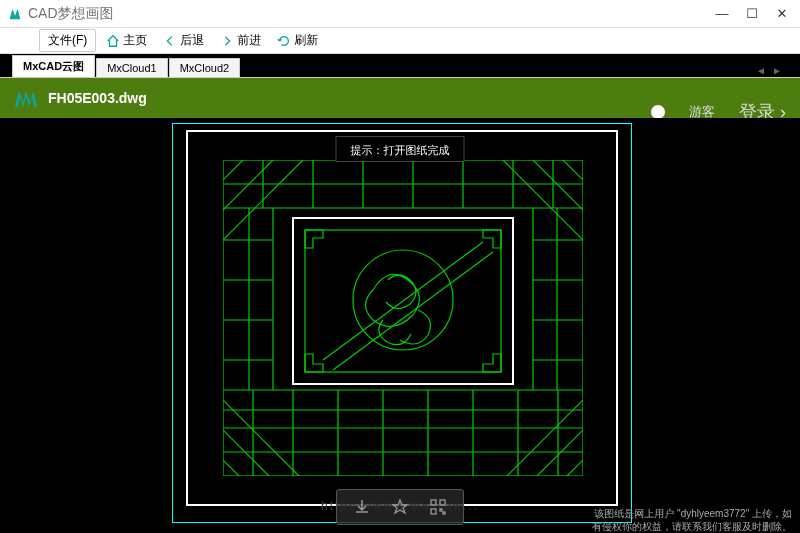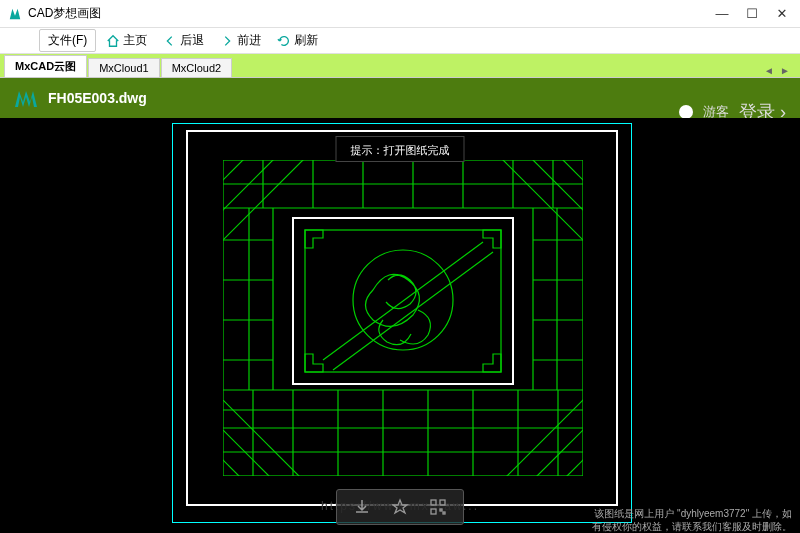--- a/index.html
+++ b/index.html
@@ -1,40 +1,40 @@
 <!DOCTYPE html>
 <html><head>
   <meta charset="utf-8">
   <style>
     * { margin: 0; padding: 0; box-sizing: border-box; font-family: "Microsoft YaHei", Arial, sans-serif; }
     body { width: 800px; height: 533px; background: #fff; overflow: hidden; position: relative; }
     
     .titlebar { height: 28px; background: #fff; display: flex; align-items: center; padding: 0 8px; border-bottom: 1px solid #e0e0e0; }
     .titlebar-icon { width: 14px; height: 14px; margin-right: 6px; }
-    .titlebar-text { font-size: 12px; color: #000000; flex: 1; }
+    .titlebar-text { font-size: 14px; color: #737373; flex: 1; }
     .win-controls { display: flex; gap: 18px; padding-right: 4px; }
     .win-btn { width: 12px; height: 12px; display: flex; align-items: center; justify-content: center; cursor: pointer; font-size: 13px; color: #333; }
     
     .menubar { height: 26px; background: #fff; display: flex; align-items: center; padding: 0 4px; gap: 4px; border-bottom: 1px solid #e0e0e0; }
     .menu-file { padding: 2px 8px; font-size: 12px; border: 1px solid #ccc; border-radius: 2px; cursor: pointer; margin-left: 35px; }
     .menu-item { display: flex; align-items: center; gap: 3px; padding: 2px 6px; font-size: 12px; color: #000000; cursor: pointer; }
     .menu-icon { width: 14px; height: 14px; }
     
-    .tabbar { height: 24px; background: #bef264; display: flex; align-items: flex-end; padding: 0 4px; border-bottom: 1px solid #ccc; }
+    .tabbar { height: 24px; background: #000000; display: flex; align-items: flex-end; padding: 0 12px; border-bottom: 1px solid #ccc; }
     .tab { padding: 3px 10px; font-size: 11px; background: #f4f4f4; border: 1px solid #ccc; border-bottom: none; margin-right: 1px; cursor: pointer; }
     .tab.active { background: #fff; font-weight: bold; }
     .tab-nav { margin-left: auto; display: flex; gap: 2px; padding-right: 4px; }
     .tab-nav-btn { width: 14px; height: 14px; font-size: 10px; color: #666; cursor: pointer; display: flex; align-items: center; justify-content: center; }
     
     .app-area { position: relative; width: 100%; height: calc(533px - 78px); background: #000; }
     
     .app-header { height: 40px; background: #4d7c0f; display: flex; align-items: center; padding: 0 14px; }
     .logo { width: 24px; height: 20px; margin-right: 10px; }
     .filename { color: #fff; font-size: 14px; font-weight: bold; flex: 1; }
-    .user-area { display: flex; align-items: center; gap: 10px; margin-top: 28px; }
+    .user-area { display: flex; align-items: center; gap: 24px; margin-top: 28px; }
     .avatar { width: 14px; height: 14px; border-radius: 50%; background: #fff; }
     .user-text { color: #ddd; font-size: 13px; }
     .login-link { color: #ddd; font-size: 18px; cursor: pointer; }
     
     .sidebar-btn { position: absolute; top: 52px; left: 12px; width: 34px; height: 32px; background: #333; border: 1px solid #555; display: flex; align-items: center; justify-content: center; cursor: pointer; }
     
     .canvas { position: absolute; top: 40px; left: 0; right: 0; bottom: 0; background: #000; overflow: hidden; }
     
     .hint-box { position: absolute; top: 18px; left: 50%; transform: translateX(-50%); background: #000; border: 1px solid #444; padding: 3px 14px; z-index: 10; }
     .hint-text { color: #fff; font-size: 11px; }

